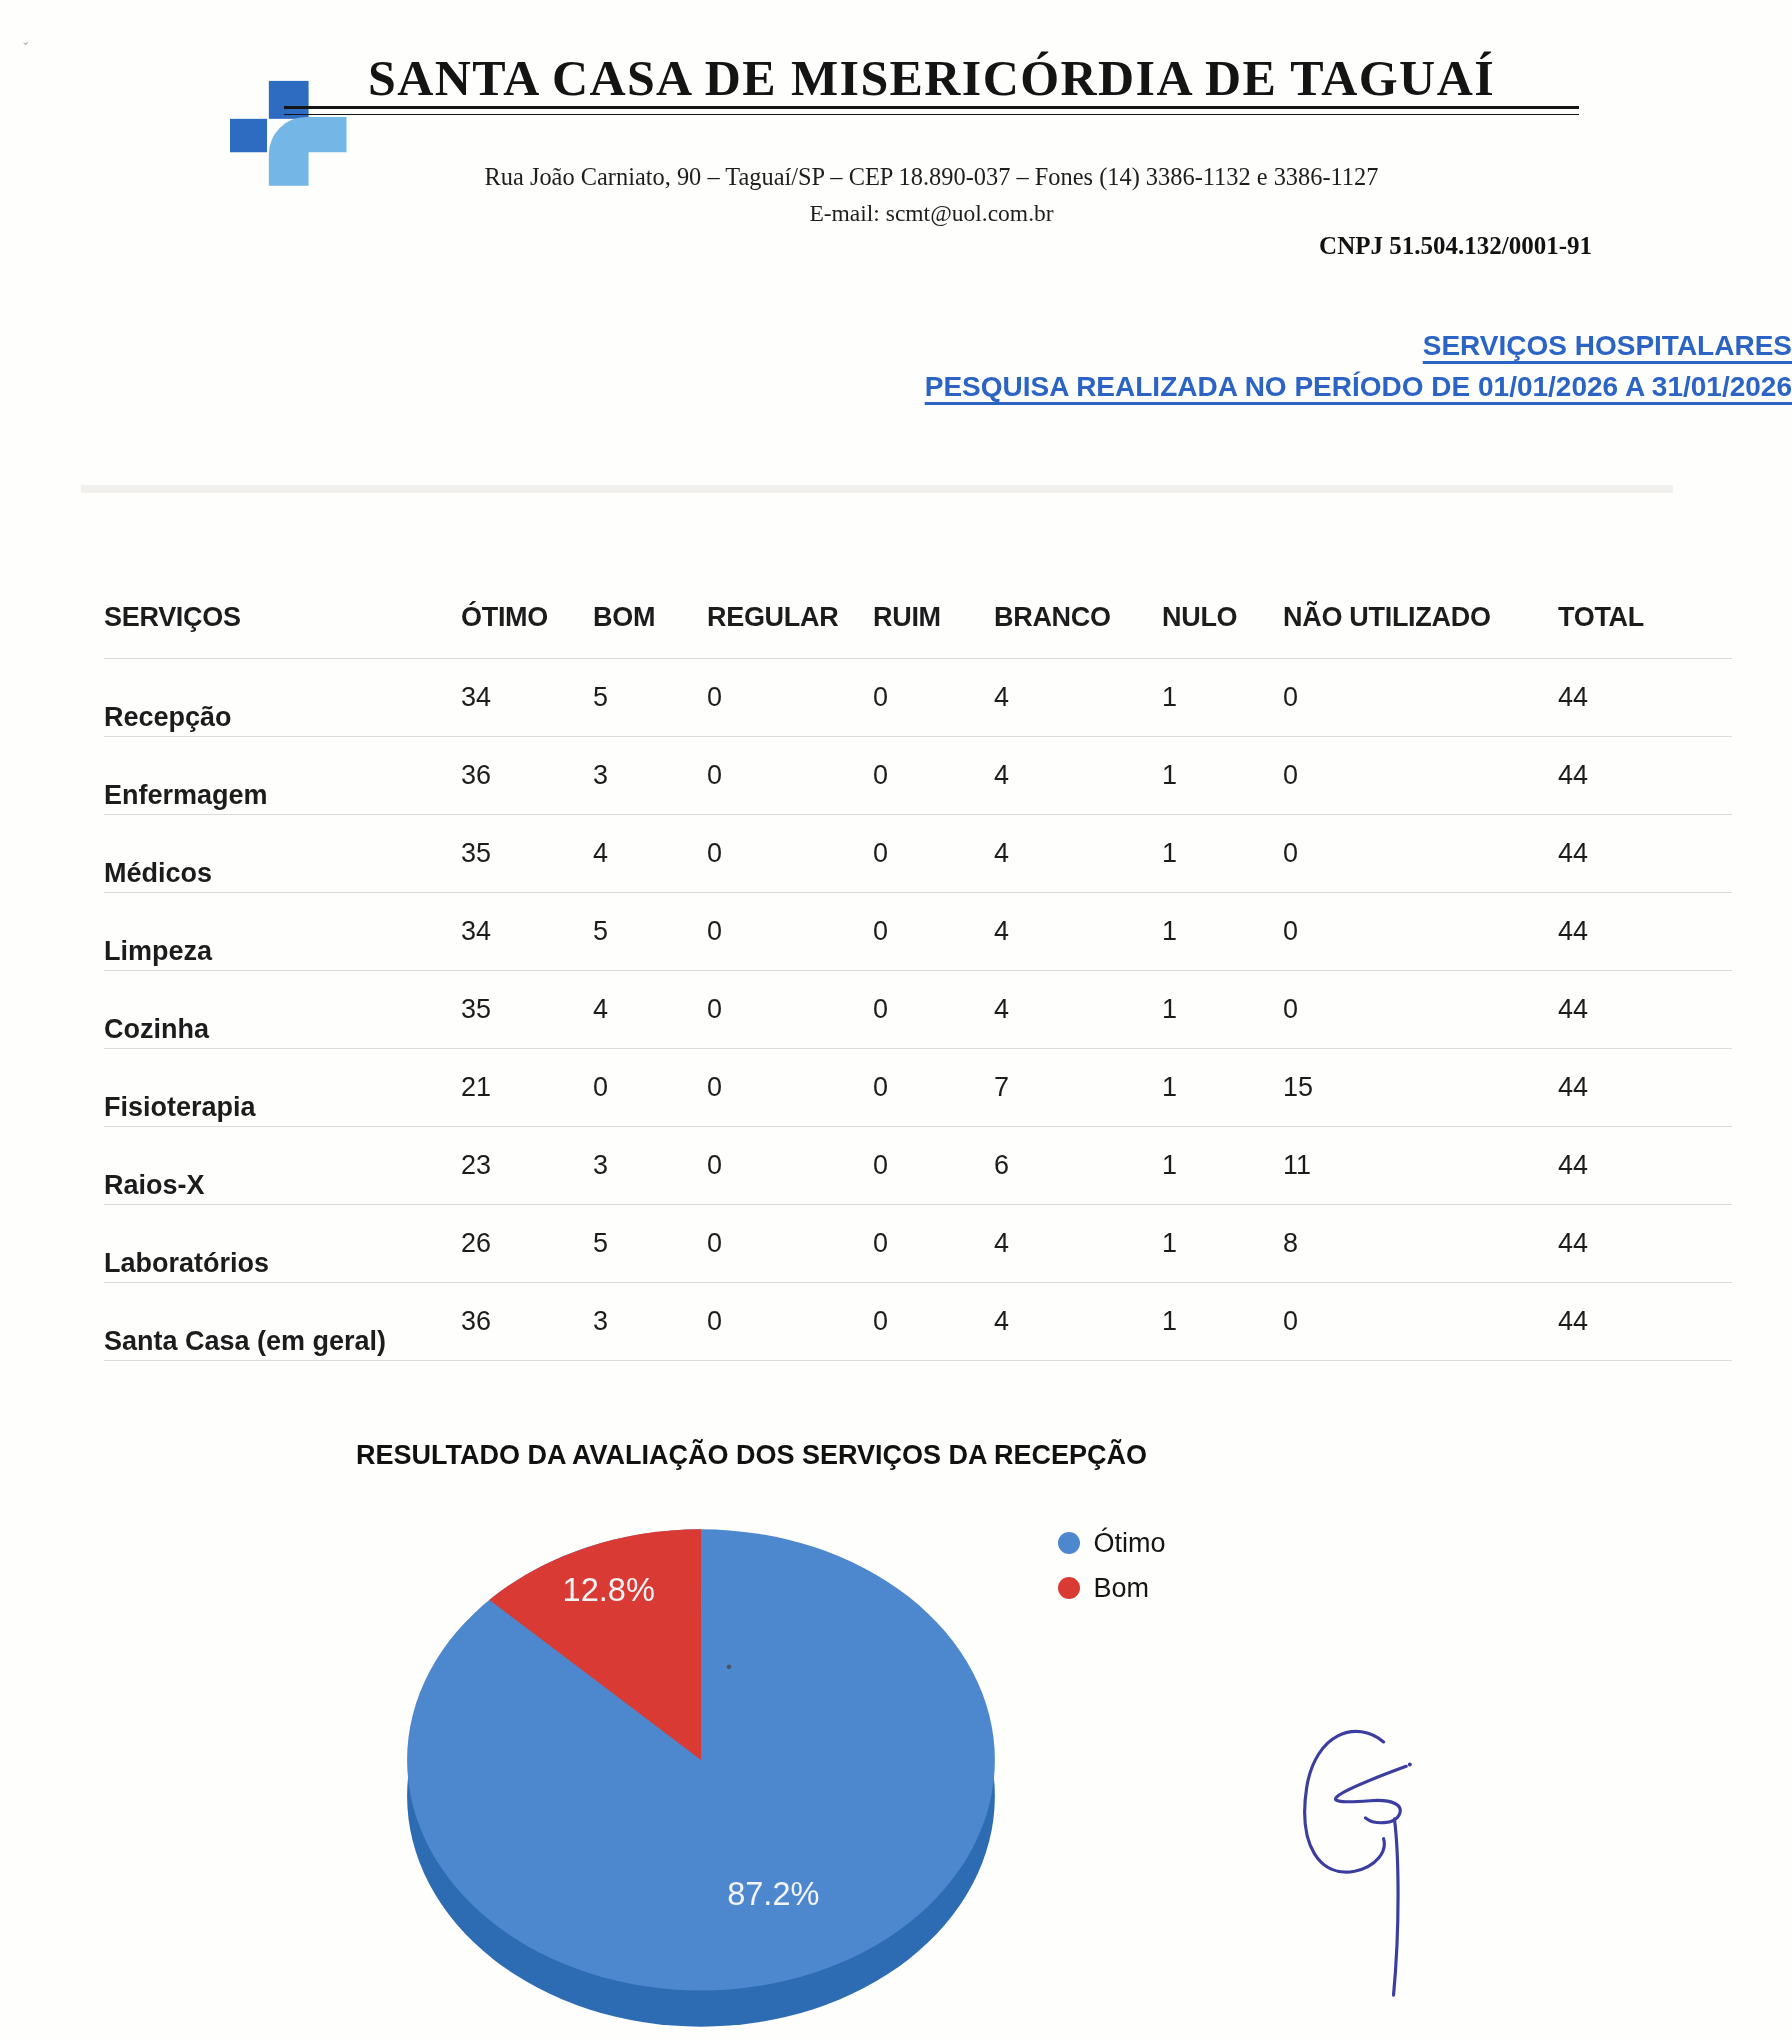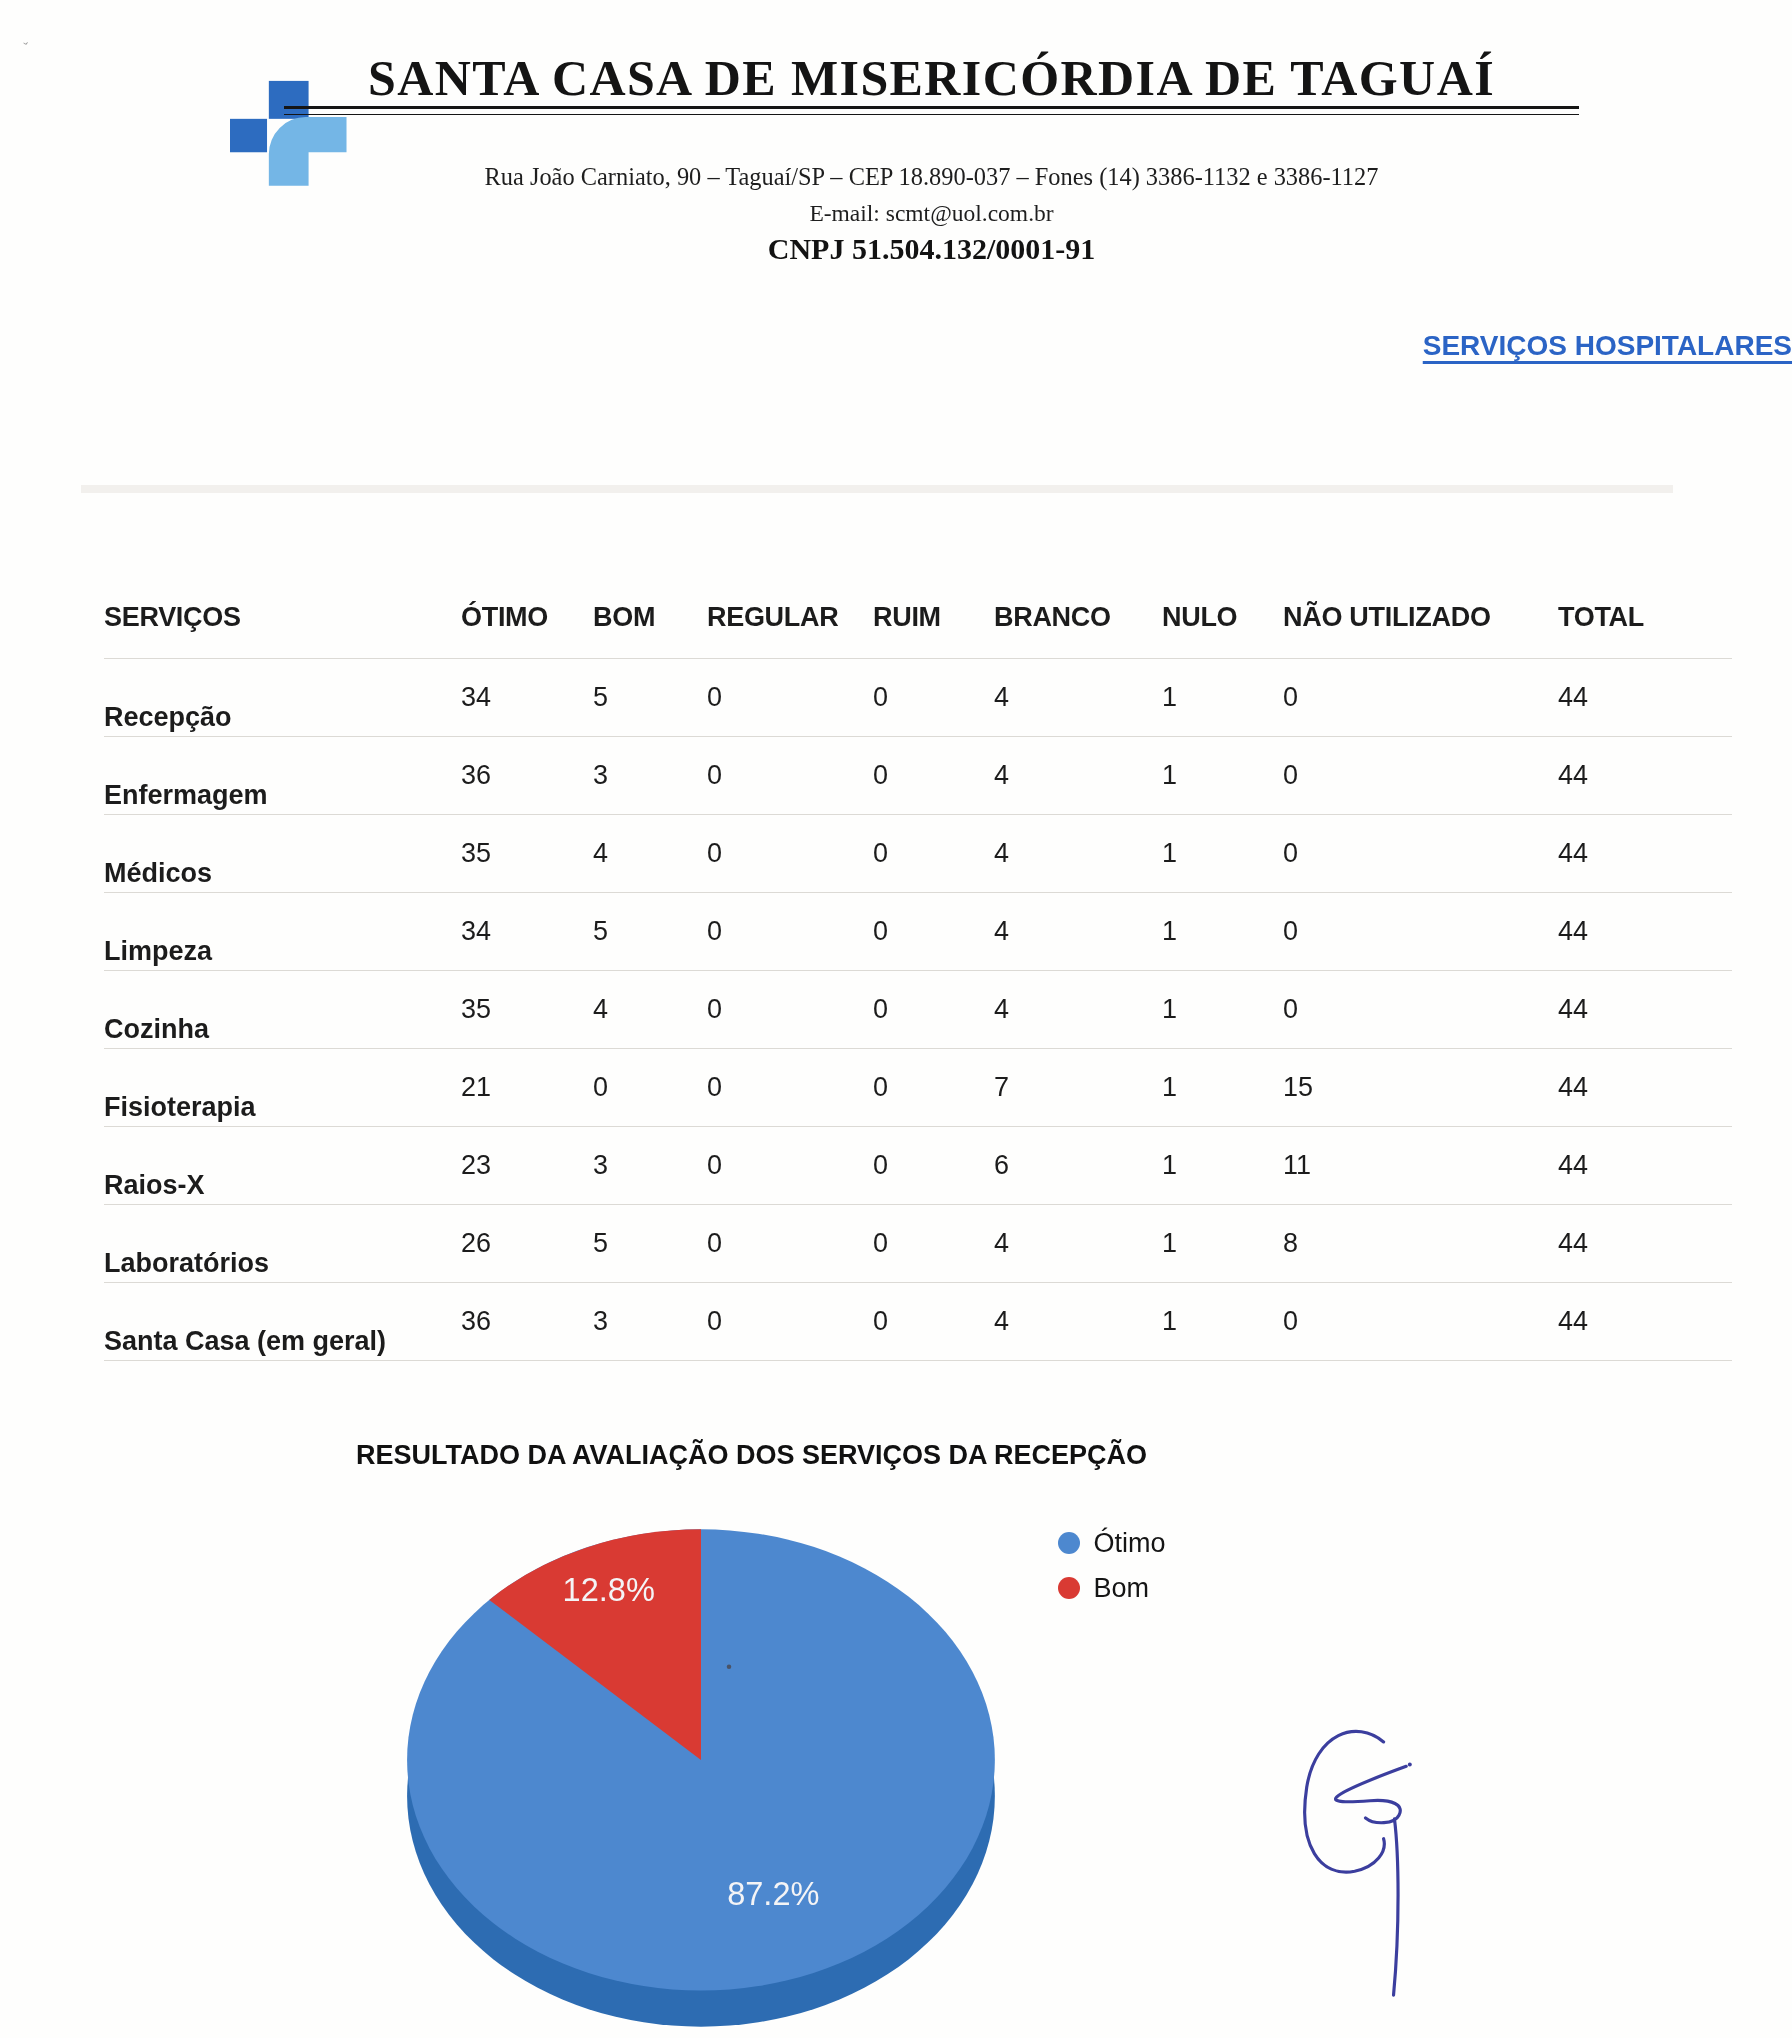--- a/index.html
+++ b/index.html
@@ -7,21 +7,21 @@
         font-family:"Liberation Sans",sans-serif;color:#222;}
 
   
   .logo{position:absolute;left:163px;top:52px;}
   .head-block{position:absolute;left:271px;top:51px;width:1321px;text-align:center;}
   .org-name{font-family:"Liberation Serif",serif;font-weight:bold;font-size:50px;
             letter-spacing:1.4px;color:#141414;line-height:1.1;white-space:nowrap;}
   .head-rule{margin:0 12.7px 7.2px 12.7px;height:5.4px;border-top:3.6px solid #151515;border-bottom:1.8px solid #151515;}
   .addr{font-family:"Liberation Serif",serif;font-size:24.4px;color:#1e1e1e;white-space:nowrap;margin-top:48px;}
   .email{font-family:"Liberation Serif",serif;font-size:23.5px;color:#1e1e1e;margin-top:9px;}
-  .cnpj{font-family:"Liberation Serif",serif;font-weight:bold;font-size:30px;color:#121212;margin-top:4.5px;}
+  .cnpj{font-family:"Liberation Serif",serif;font-weight:bold;font-size:25px;color:#121212;margin-top:4.5px;text-align:right;}
 
   
   .doc-titles{position:absolute;left:0;top:326px;width:100%;text-align:right;
               font-weight:bold;font-size:28px;line-height:1.45;}
   .doc-title{text-decoration:underline;text-decoration-thickness:2.7px;text-underline-offset:6.3px;white-space:nowrap;}
 
   .scan-band{position:absolute;left:81px;top:485px;width:1592px;height:8.1px;background:#f2f0ed;}
   .corner-artifact{position:absolute;left:23.5px;top:40px;font-size:14.5px;color:#9a9a9a;transform:rotate(-8deg);}
 
   
@@ -58,20 +58,21 @@
   <div class="head-block">
     <div class="org-name">SANTA CASA DE MISERICÓRDIA DE TAGUAÍ</div>
     <div class="head-rule"></div>
     <div class="addr">Rua João Carniato, 90 – Taguaí/SP – CEP 18.890-037 – Fones (14) 3386-1132 e 3386-1127</div>
     <div class="email">E-mail: scmt@uol.com.br</div>
     <div class="cnpj">CNPJ 51.504.132/0001-91</div>
   </div>
 
   <div class="doc-titles">
     <div class="doc-title" style="color: rgb(43, 100, 197);">SERVIÇOS HOSPITALARES</div>
+    <div class="doc-title" style="color: rgb(43, 100, 197);">PESQUISA REALIZADA NO PERÍODO DE 01/01/2026 A 31/01/2026</div>
   </div>
 
   <div class="scan-band"></div>
 
   <div class="tbl">
     <div class="tr th" id="tbl-head">
         <div class="cell hcell">SERVIÇOS</div>
         <div class="cell hcell">ÓTIMO</div>
         <div class="cell hcell">BOM</div>
         <div class="cell hcell">REGULAR</div>

